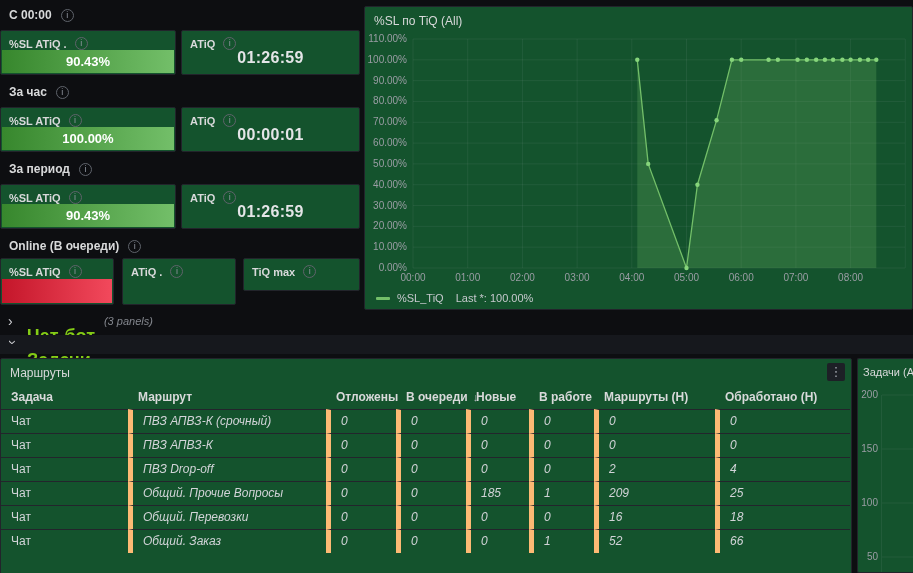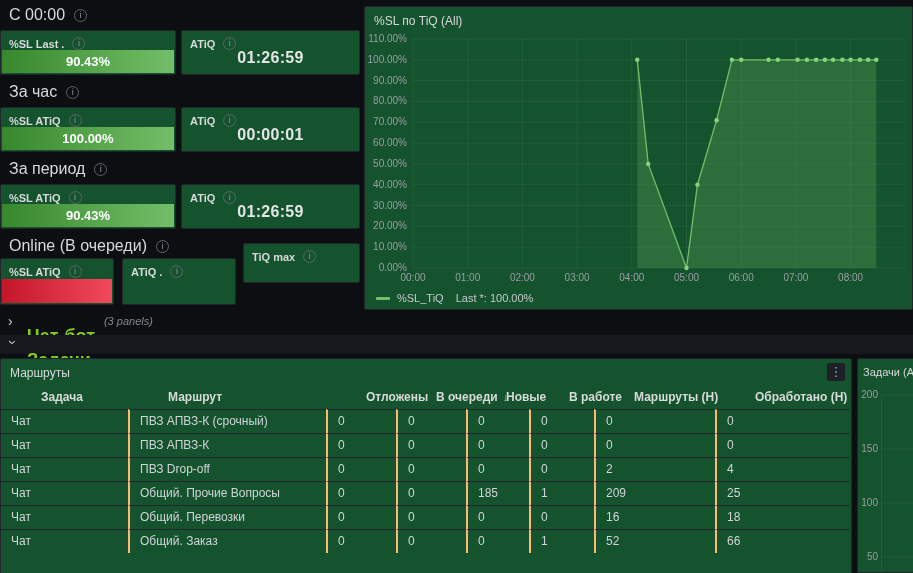--- a/index.html
+++ b/index.html
@@ -1,21 +1,21 @@
 <!DOCTYPE html>
 <html><head>
 <meta charset="utf-8">
 <style>
   html,body{margin:0;padding:0;background:#0d0e11;}
   *{box-sizing:border-box;}
   .screen{position:relative;width:913px;height:573px;background:#0d0e11;overflow:hidden;
           font-family:"Liberation Sans","DejaVu Sans",sans-serif;color:#d8d9da;}
   .panel{position:absolute;background:#14532d;border:1px solid #22242b;border-radius:2px;}
   .section-header{position:absolute;left:9px;height:18px;display:flex;align-items:center;gap:9px;}
-  .section-header .sh-label{font-size:16px;font-weight:400;color:#d8d9da;white-space:nowrap;}
+  .section-header .sh-label{font-size:12px;font-weight:700;color:#d8d9da;white-space:nowrap;}
   .info-icon{flex:0 0 auto;width:13px;height:13px;border:1px solid #5f636b;border-radius:50%;
              color:#9096a0;font-size:9px;line-height:11px;text-align:center;font-weight:400;
              display:inline-block;font-style:normal;}
   .stat-title{padding:6px 8px 0 8px;display:flex;align-items:center;gap:8px;
               font-size:11px;font-weight:700;color:#d8d9da;white-space:nowrap;overflow:hidden;}
   .stat-bar{position:absolute;left:1px;right:1px;bottom:1px;height:23px;
             display:flex;align-items:center;justify-content:center;
             font-size:13px;font-weight:700;color:#ffffff;}
   .stat-value{position:absolute;left:0;right:0;bottom:7px;text-align:center;
               font-size:16px;font-weight:600;color:#e4e5e7;letter-spacing:.3px;}
@@ -31,39 +31,39 @@
   .kebab{position:absolute;top:4px;right:6px;width:18px;height:18px;color:#9fa3aa;
          font-size:13px;line-height:18px;text-align:center;cursor:pointer;background:#1d2026;border-radius:2px;}
   .legend-row{position:absolute;left:11px;bottom:5px;display:flex;align-items:center;gap:7px;
               font-size:11px;color:#c7c9ce;cursor:pointer;}
   .legend-marker{display:inline-block;width:14px;height:3px;border-radius:1px;}
   .legend-extra{margin-left:5px;color:#c7c9ce;}
   svg text{font-family:"Liberation Sans","DejaVu Sans",sans-serif;}
   
   .tbl{position:absolute;left:0;right:1px;top:26px;}
   .tbl-row{display:grid;align-items:center;}
-  .tbl-hcell{font-size:12px;font-weight:600;color:#d8d9da;padding:5px 12px 5px 10px;white-space:nowrap;cursor:pointer;margin-left:30px;}
+  .tbl-hcell{font-size:12px;font-weight:600;color:#d8d9da;padding:5px 12px 5px 10px;white-space:nowrap;cursor:pointer;}
   .tbl-hcell .sort-arrow{color:#aeb2b9;font-size:11px;margin-left:5px;font-weight:400;}
   .tbl-cell{font-size:12px;color:#d2d4d8;height:24px;line-height:22px;padding:0 12px 0 10px;
             border-top:1px solid #23252c;white-space:nowrap;overflow:hidden;}
-  .tbl-cell.vline{border-left:2px solid #fdba74;}
+  .tbl-cell.vline{border-left:5px solid #fdba74;font-style:italic;}
   .al{text-align:left;} .ar{text-align:left;}
 </style>
 </head>
 <body>
 
 <div class="screen">
 
   <div class="section-header" style="top:6px;">
     <span class="sh-label">С 00:00</span>
     <span class="info-icon">i</span>
   </div>
   <div class="panel" style="left:0;top:30px;width:176px;height:45px;">
     <div class="stat-title">
-      <span>%SL Last .</span>
+      <span>%SL ATiQ .</span>
       <span class="info-icon">i</span>
     </div>
     <div class="stat-bar" style="background: linear-gradient(90deg, rgb(55, 135, 45), rgb(115, 191, 105));">
       <span>90.43%</span>
     </div>
   </div>
   <div class="panel" style="left:181px;top:30px;width:179px;height:45px;">
     <div class="stat-title">
       <span>ATiQ</span>
       <span class="info-icon">i</span>
@@ -125,21 +125,21 @@
     <div class="stat-bar" style="height: 24px; background: linear-gradient(90deg, rgb(196, 22, 42), rgb(242, 73, 92));">
       <span></span>
     </div>
   </div>
   <div class="panel" style="left:122px;top:258px;width:114px;height:47px;">
     <div class="stat-title">
       <span>ATiQ .</span>
       <span class="info-icon">i</span>
     </div>
   </div>
-  <div class="panel" style="left:243px;top:243px;width:117px;height:40px;">
+  <div class="panel" style="left:243px;top:258px;width:117px;height:33px;">
     <div class="stat-title">
       <span>TiQ max</span>
       <span class="info-icon">i</span>
     </div>
   </div>
 
   <div class="panel" style="left:364px;top:6px;width:549px;height:304px;">
     <div class="panel-title">%SL по TiQ (All)</div>
     <svg id="main-chart-svg" width="547" height="250" style="position:absolute;left:0;top:26px;display:block;">
         <line x1="48" y1="235" x2="540" y2="235" stroke="rgba(204,204,220,0.08)" stroke-width="1"></line>

